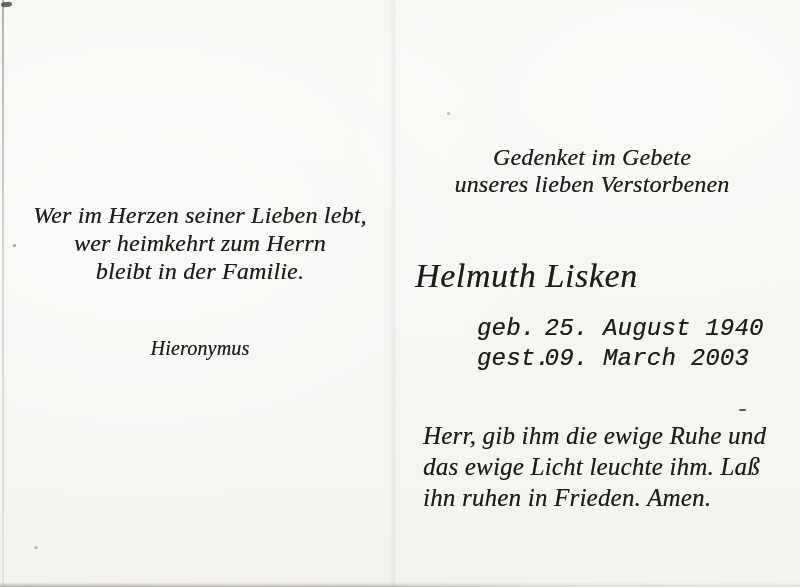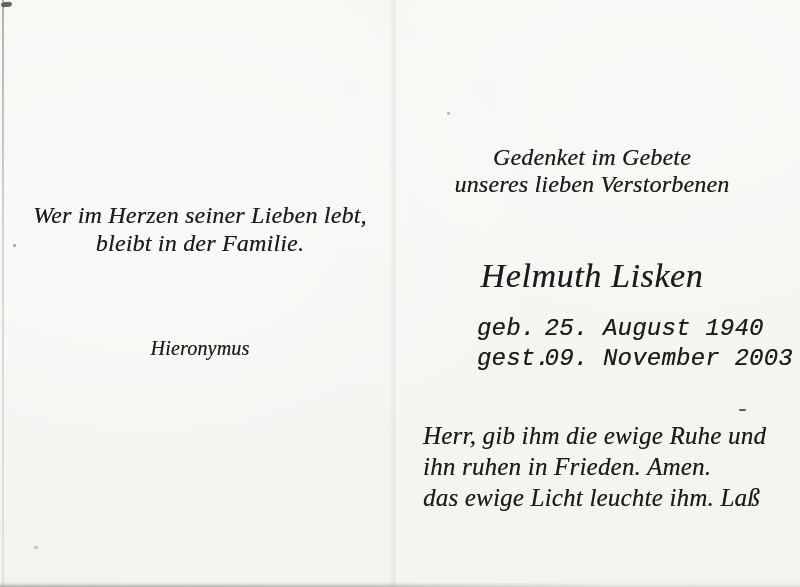--- a/index.html
+++ b/index.html
@@ -67,23 +67,23 @@
   .remembrance {
     position: absolute;
     left: 0; top: 144px;
     width: 384px;
     text-align: center;
     font-size: 24px;
     line-height: 27px;
   }
   .deceased-name {
     position: absolute;
-    left: 0; top: 256px;
+    left: 15px; top: 256px;
     width: 384px;
-    text-align: center;
+    text-align: left;
     font-size: 34px;
     line-height: 40px;
     letter-spacing: 0.6px;
   }
   .dates {
     position: absolute;
     left: 77px; top: 314px;
     font-size: 24px;
     line-height: 30px;
     white-space: nowrap;
@@ -138,20 +138,21 @@
   .speck-4 { left: 34px;  top: 546px; width: 4px; height: 3px; background: rgba(138,136,132,0.5); }
 </style>
 </head>
 <body>
 
 <div class="card">
 
   <div class="page page-left">
     <div class="poem txt">
       <div>Wer im Herzen seiner Lieben lebt,</div>
+      <div>wer heimkehrt zum Herrn</div>
       <div>bleibt in der Familie.</div>
     </div>
     <div class="attribution txt">Hieronymus</div>
   </div>
 
   <div class="page page-right">
     <div class="invocation txt">
     </div>
 
     <div class="remembrance txt">
@@ -161,28 +162,28 @@
 
     <div class="deceased-name txt">Helmuth Lisken</div>
 
     <div class="dates txt">
       <div>
         <span class="date-label">geb.</span>
         <span>25. August 1940</span>
       </div>
       <div>
         <span class="date-label">gest.</span>
-        <span>09. November 2003</span>
+        <span>09. March 2003</span>
       </div>
     </div>
 
     <div class="prayer txt">
       <div>Herr, gib ihm die ewige Ruhe und</div>
+      <div>das ewige Licht leuchte ihm. Laß</div>
       <div>ihn ruhen in Frieden. Amen.</div>
-      <div>das ewige Licht leuchte ihm. Laß</div>
     </div>
   </div>
 
   <div class="fold-crease"></div>
   <div class="scan-edge-left"></div>
   <div class="scan-smudge"></div>
   <div class="scan-bottom-shadow"></div>
   <div class="speck speck-1"></div>
   <div class="speck speck-2"></div>
   <div class="speck speck-3"></div>

